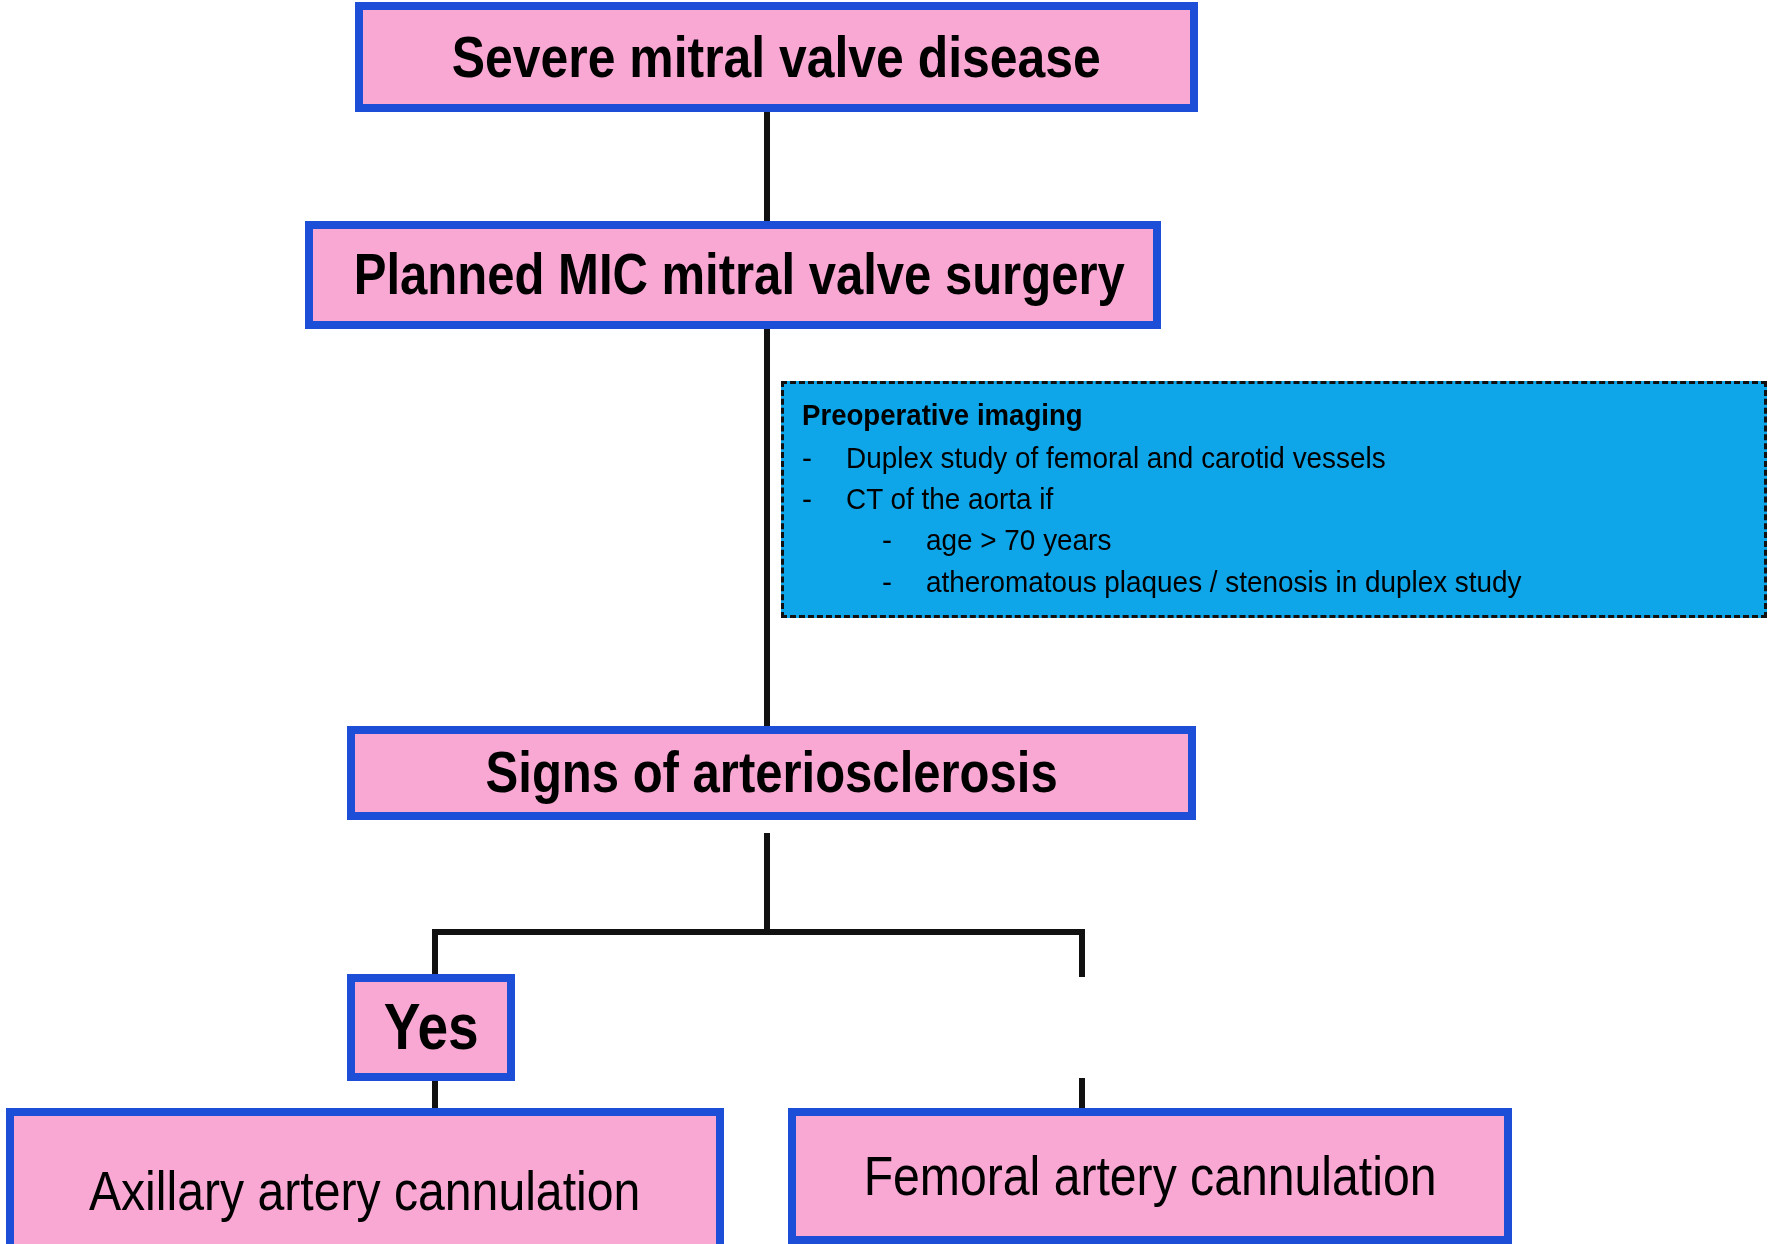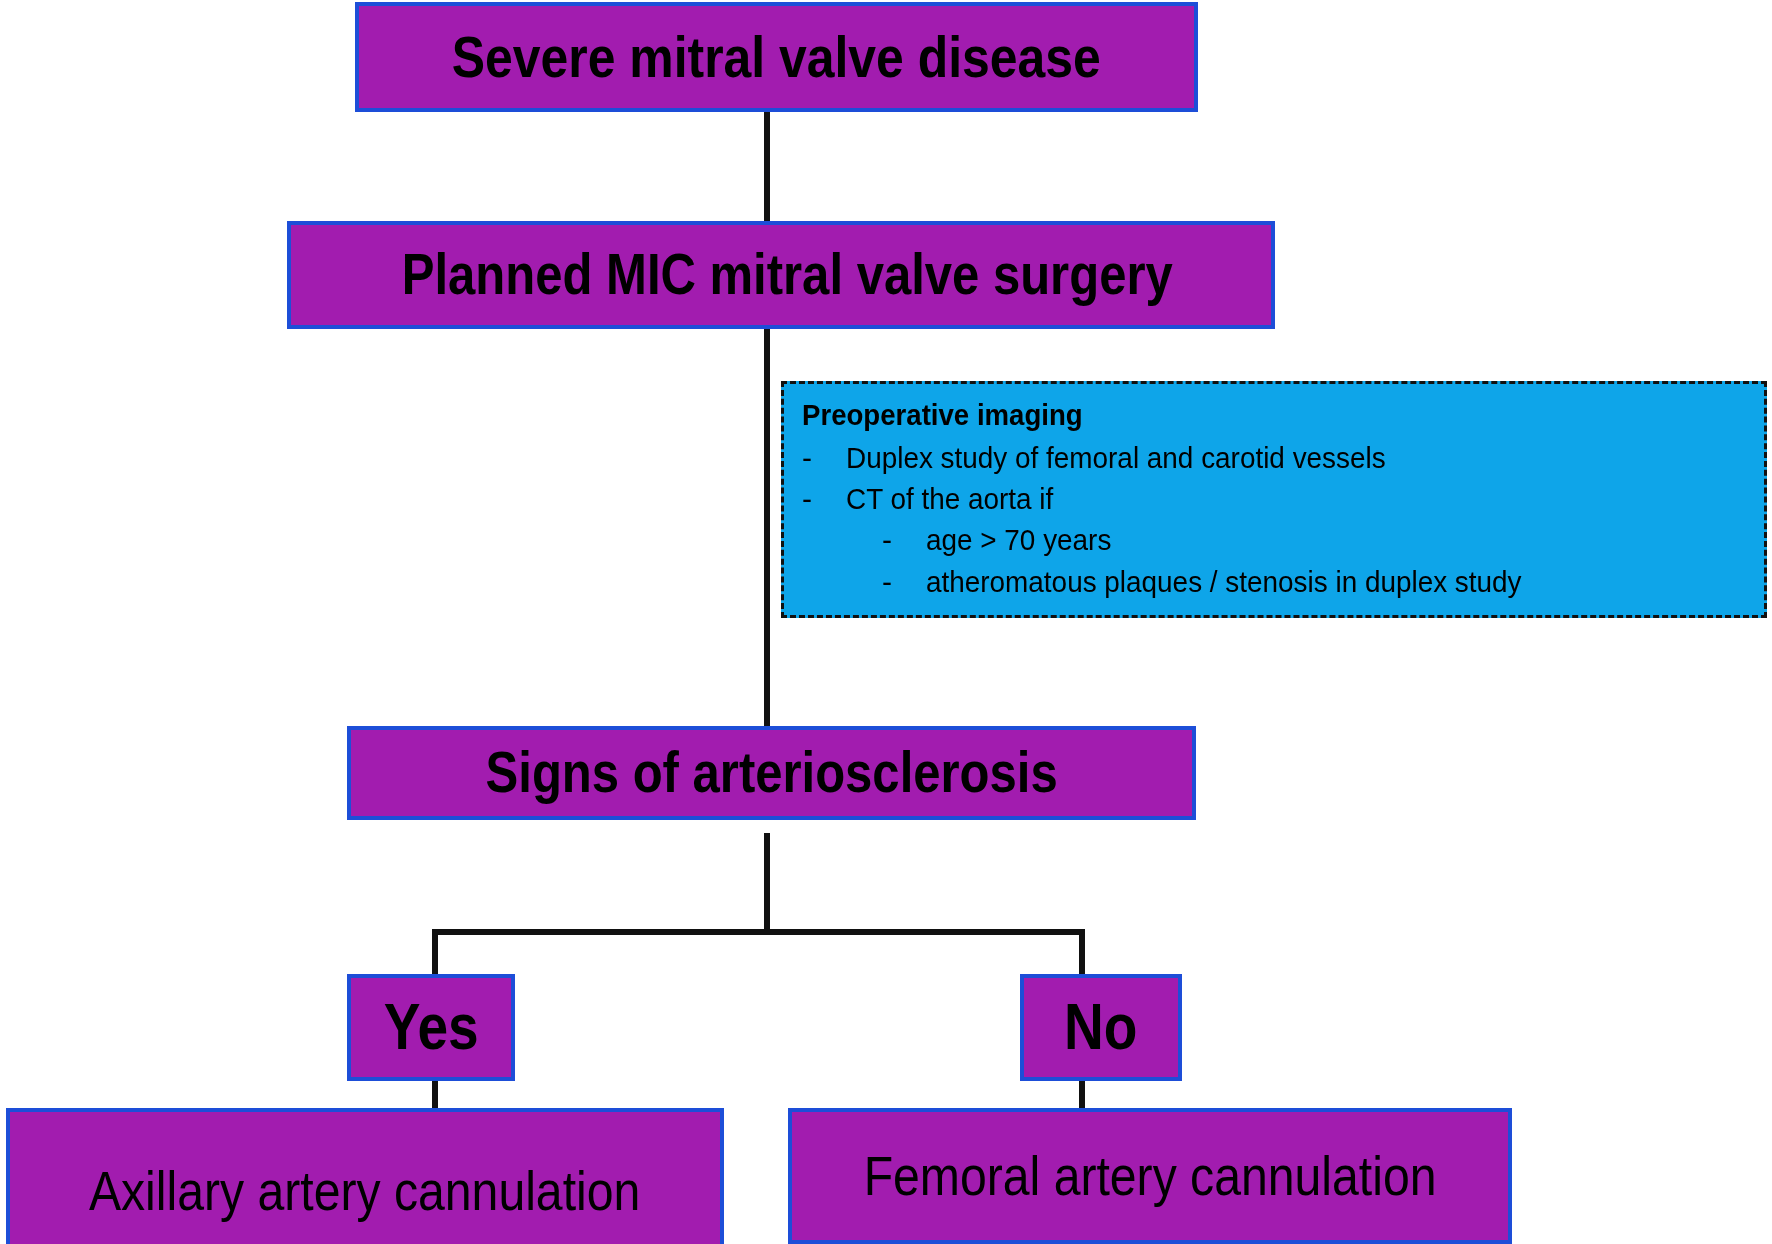--- a/index.html
+++ b/index.html
@@ -13,22 +13,22 @@
     height: 1244px;
     background: #ffffff;
     overflow: hidden;
     font-family: "Liberation Sans", "DejaVu Sans", sans-serif;
   }
 
   
   .node {
     position: absolute;
     box-sizing: border-box;
-    border: 4px solid #1d4ed8;
-    background: #a21caf;
+    border: 8px solid #1d4ed8;
+    background: #f9a8d4;
     display: flex;
     align-items: center;
     justify-content: center;
     text-align: center;
     z-index: 3;
   }
   .node .label {
     display: block;
     line-height: 1.05;
     color: #000000;
@@ -43,21 +43,21 @@
   .plain-title .label {
     font-weight: normal;
     font-stretch: condensed;
     transform: scaleX(0.86);
   }
 
   
   #node-severe   { left: 355px; top: 2px;    width: 843px;  height: 110px; }
   #node-severe .label { font-size: 58px; }
 
-  #node-planned  { left: 287px; top: 221px;  width: 988px;  height: 108px; padding-left: 12px; }
+  #node-planned  { left: 305px; top: 221px;  width: 856px;  height: 108px; padding-left: 12px; }
   #node-planned .label { font-size: 57px; }
 
   #node-signs    { left: 347px; top: 726px;  width: 849px;  height: 94px; }
   #node-signs .label { font-size: 57px; }
 
   #node-yes      { left: 347px; top: 974px;  width: 168px;  height: 107px; }
   #node-yes .label { font-size: 64px; }
 
   #node-no       { left: 1020px; top: 974px; width: 162px;  height: 107px; }
   #node-no .label { font-size: 64px; }
@@ -175,23 +175,20 @@
   </div>
 
   <div class="node bold-title" id="node-signs">
     <span class="label">Signs of arteriosclerosis</span>
   </div>
 
   <div class="node bold-title" id="node-yes">
     <span class="label">Yes</span>
   </div>
 
-  <div class="node bold-title" id="node-no">
-    <span class="label">No</span>
-  </div>
 
   <div class="node plain-title" id="node-axillary">
     <span class="label">Axillary artery cannulation</span>
   </div>
 
   <div class="node plain-title" id="node-femoral">
     <span class="label">Femoral artery cannulation</span>
   </div>
 
 </div>

